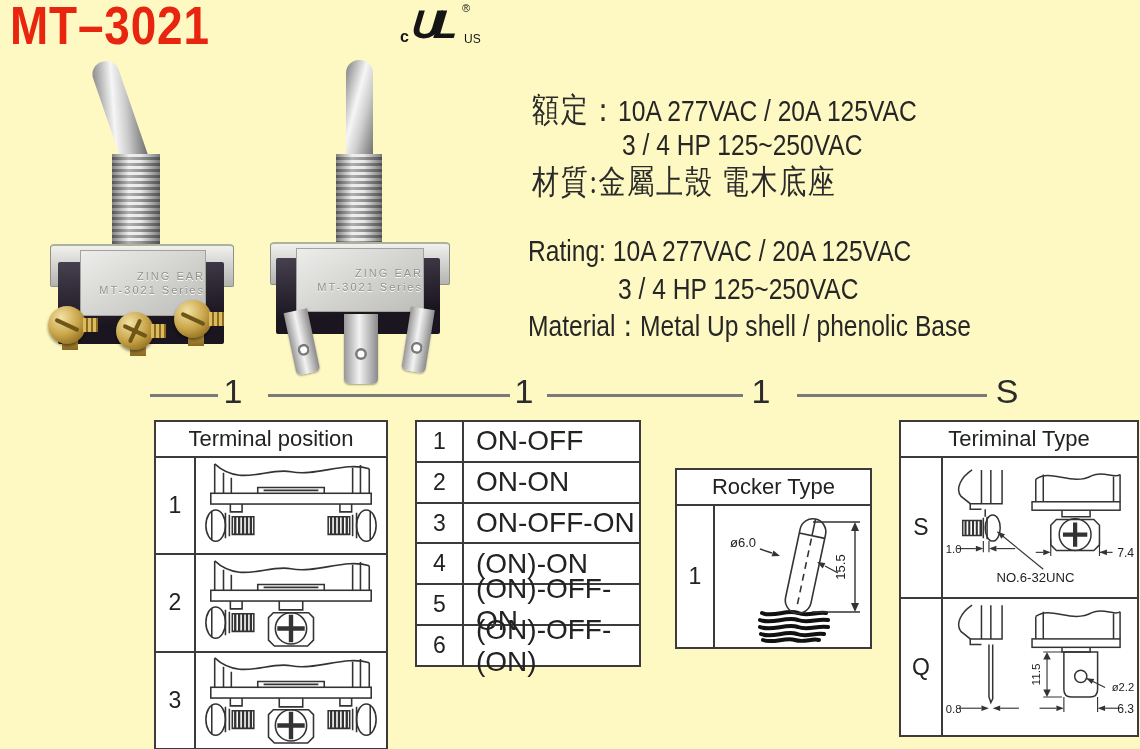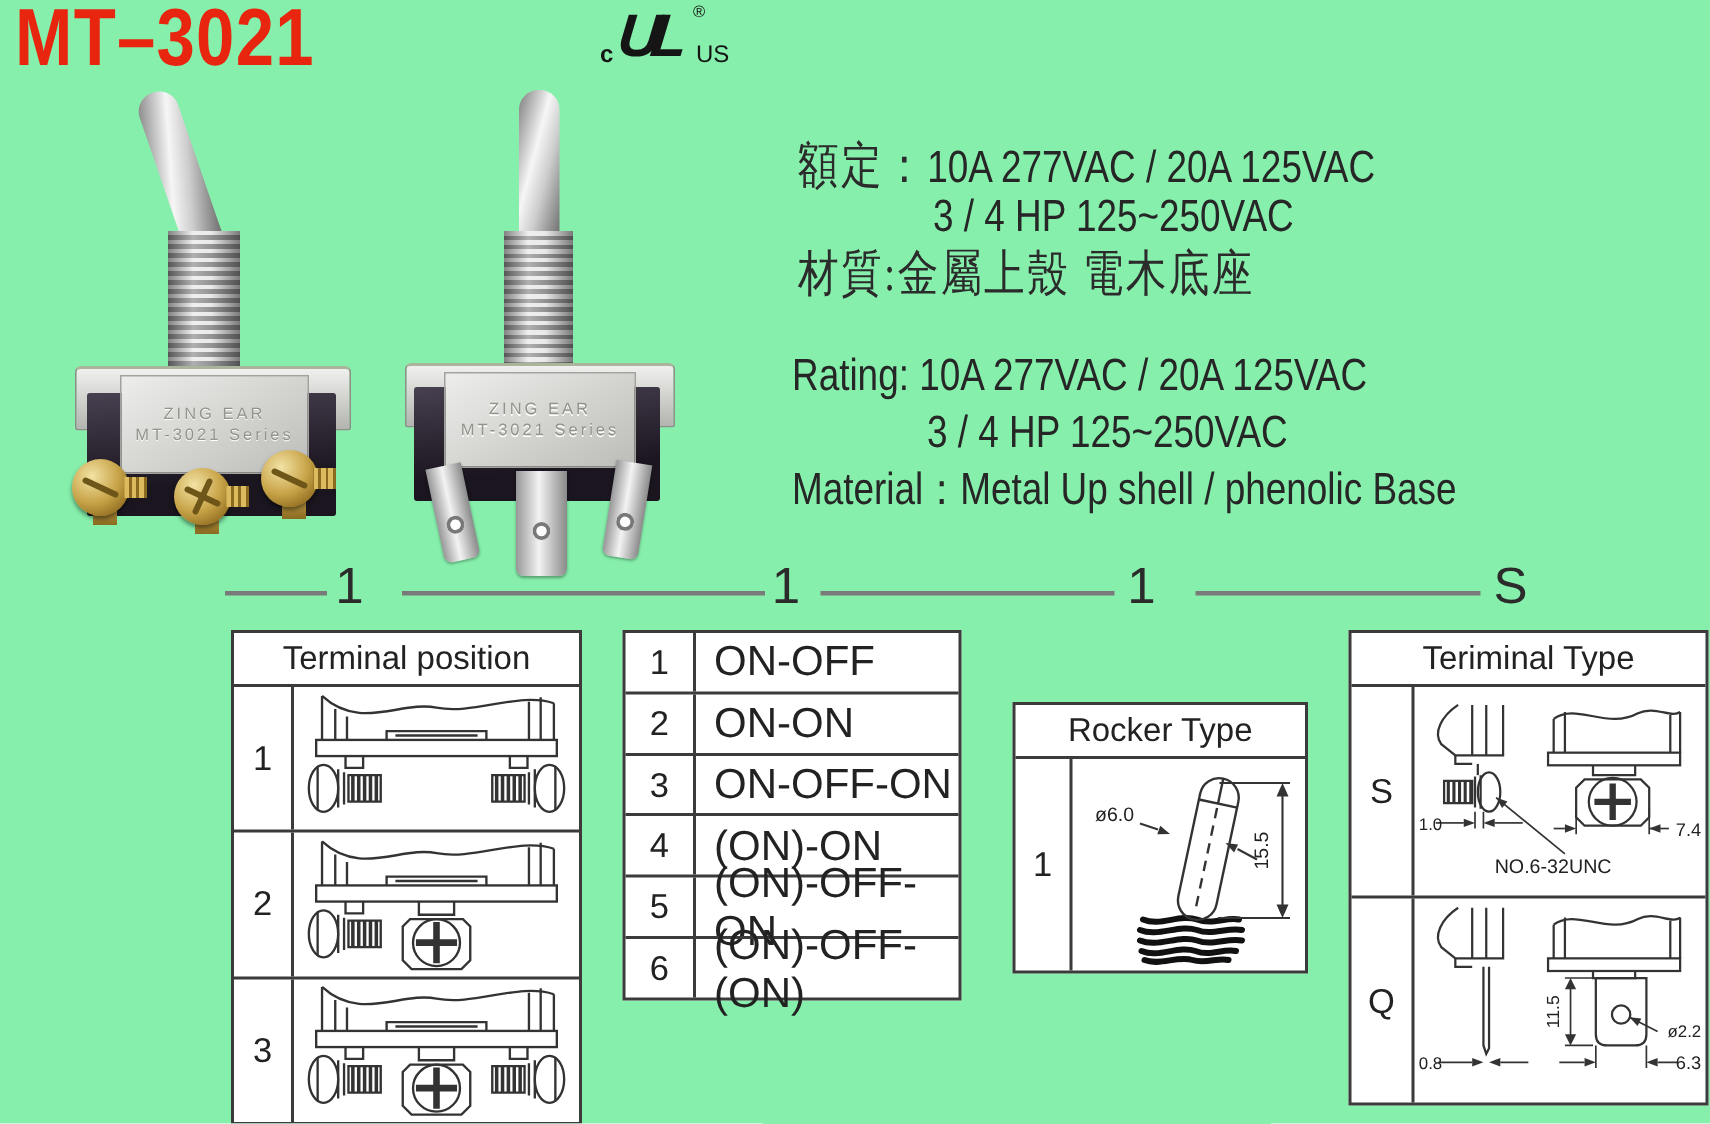--- a/index.html
+++ b/index.html
@@ -1,41 +1,41 @@
 <!DOCTYPE html>
 <html><head>
 <meta charset="utf-8">
 <style>
   html,body{margin:0;padding:0;background:#fff;}
-  #sheet{position:relative;width:1140px;height:749px;background:#86efac;overflow:hidden;
+  #sheet{position:relative;width:1140px;height:749px;background:#fef9c3;overflow:hidden;
          font-family:"Liberation Sans",sans-serif;color:#2b2b2b;}
   .abs{position:absolute;}
   .cond{transform:scaleX(.82);transform-origin:0 50%;white-space:nowrap;}
   
   .part-title{left:10px;top:-6px;font-size:54px;font-weight:bold;color:#e8250f;
               transform:scaleX(.85);transform-origin:0 0;letter-spacing:1px;}
   .ul-mark{left:398px;top:2px;width:100px;height:50px;}
   .ul-c{position:absolute;left:2px;bottom:6px;font-size:16px;font-weight:bold;color:#151515;}
   .ul-mono{position:absolute;left:14px;top:0px;font-size:40px;font-weight:900;font-style:italic;
            letter-spacing:-7px;color:#151515;transform:skewX(-6deg);}
   .ul-reg{position:absolute;left:64px;top:0px;font-size:11px;color:#151515;}
-  .ul-us{position:absolute;left:66px;bottom:6px;font-size:16px;color:#151515;}
+  .ul-us{position:absolute;left:66px;bottom:6px;font-size:12px;color:#151515;}
   
   .photo{pointer-events:none;}
   .photo *{position:absolute;}
   .lever{width:27px;height:108px;border-radius:13px 13px 4px 4px;
          background:linear-gradient(105deg,#7d7d7d,#f6f6f6 40%,#cdcdcd 62%,#686868);}
   .bushing{background:
      linear-gradient(90deg,rgba(30,30,30,.5),rgba(255,255,255,.3) 35%,rgba(255,255,255,.05) 60%,rgba(30,30,30,.55)),
      repeating-linear-gradient(180deg,#e8e8e8 0 3px,#8d8d8d 3px 6px);}
   .shell{background:linear-gradient(180deg,#f0f0ee,#b3b3af);border:1px solid #8f8f8a;
          border-top:2px solid #aab49a;border-radius:4px 4px 2px 2px;}
   .pbase{background:linear-gradient(175deg,#474050,#1a151f 70%);border-radius:2px;}
   .plate{background:linear-gradient(150deg,#ededeb,#bcbcb8);border:1px solid #a3a39d;
-         display:flex;flex-direction:column;align-items:center;justify-content:center;}
+         display:flex;flex-direction:column;align-items:flex-end;justify-content:center;}
   .plate span{position:static;color:#93938c;font-size:11px;letter-spacing:2px;
               text-shadow:0 1px 0 #fff;line-height:14px;}
   .screw .head{width:38px;height:38px;border-radius:50%;
         background:radial-gradient(circle at 35% 30%,#f2e2a4,#c9a54a 48%,#876418 88%);
         box-shadow:0 2px 3px rgba(0,0,0,.45);}
   .screw .slot{left:6px;top:17px;width:26px;height:4px;background:#6e5518;border-radius:2px;transform:rotate(25deg);}
   .screw .slot2{left:6px;top:17px;width:26px;height:4px;background:#6e5518;border-radius:2px;transform:rotate(-65deg);}
   .screw .shaft{left:35px;top:12px;width:15px;height:14px;
         background:repeating-linear-gradient(90deg,#dcbb5e 0 3px,#8a6a20 3px 5px);}
   .btab{width:16px;height:16px;background:linear-gradient(#caa84f,#8a6a20);}

